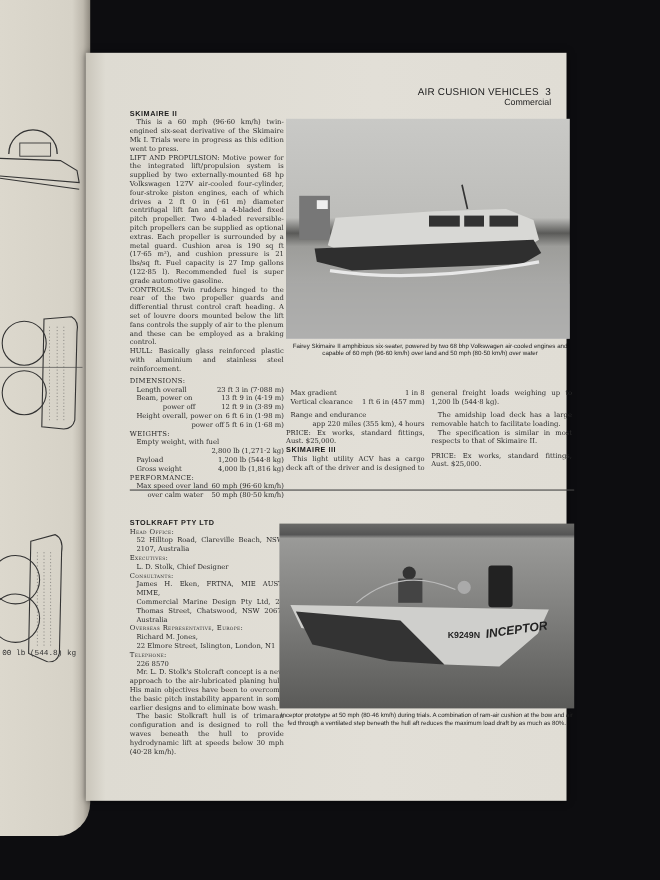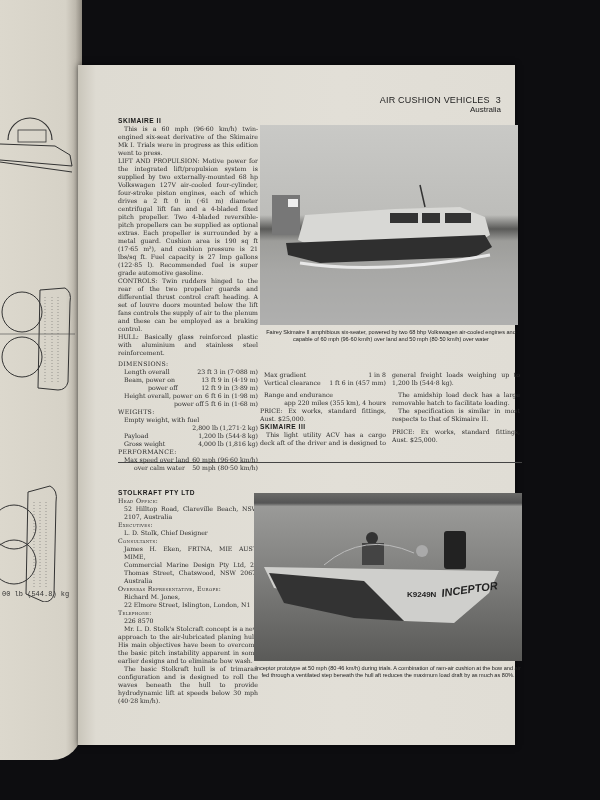--- a/index.html
+++ b/index.html
@@ -1,19 +1,19 @@
 <!DOCTYPE html>
 <html><head>
 <meta charset="utf-8">
 <style>
   html, body { margin:0; padding:0; }
   body { width:600px; height:800px; background:#0d0d10; position:relative; overflow:hidden; font-family:"DejaVu Serif", serif; }
   .left-page { position:absolute; left:0; top:0; width:82px; height:760px; background:linear-gradient(90deg,#dcd8cd 0%,#d6d2c7 80%,#bdb8ad 92%,#8f8a80 100%); border-bottom-right-radius:30px; }
   .left-page .frag { position:absolute; left:2px; top:590px; font-size:7px; color:#333; font-family:Liberation Mono, monospace; }
-  .page { position:absolute; left:78px; top:65px; width:437px; height:680px; background:linear-gradient(90deg,#c9c5ba 0px,#dedbd2 18px,#e2dfd7 60%,#e0ddd5 100%); box-shadow:0 0 6px rgba(0,0,0,.5); }
+  .page { position:absolute; left:78px; top:48px; width:437px; height:680px; background:linear-gradient(90deg,#c9c5ba 0px,#dedbd2 18px,#e2dfd7 60%,#e0ddd5 100%); box-shadow:0 0 6px rgba(0,0,0,.5); }
   .hdr { position:absolute; right:14px; top:30px; text-align:right; font-family:"Liberation Sans", sans-serif; color:#222; }
   .hdr .t { font-size:9px; letter-spacing:.2px; }
   .hdr .t b { font-weight:normal; margin-left:6px; }
   .hdr .s { font-size:8px; }
   .col { position:absolute; font-size:6.2px; line-height:8px; color:#2b2b2b; text-align:justify; }
   .h { font-family:"Liberation Sans", sans-serif; font-weight:bold; font-size:6.6px; letter-spacing:.5px; color:#1a1a1a; }
   .sc { font-variant:small-caps; letter-spacing:.3px; }
   .ind { text-indent:6px; }
   .row { display:flex; justify-content:space-between; }
   .photo { position:absolute; background:#777; overflow:hidden;text-align:center; }
@@ -42,21 +42,21 @@
     <circle cx="14" cy="80" r="22" fill="none" stroke="#333" stroke-width="1"></circle>
     <path d="M28 10 L50 4 Q58 8 56 20 L54 112 Q52 120 44 120 L26 112 Z" fill="none" stroke="#333" stroke-width="1"></path>
     <path d="M34 20 L34 105 M40 20 L40 105 M46 20 L46 105" stroke="#555" stroke-width=".5" stroke-dasharray="1,2"></path>
   </svg>
   <div class="frag">00 lb (544.8) kg</div>
 </div>
 
 <div class="page">
   <div class="hdr">
     <div class="t"><span>AIR CUSHION VEHICLES</span><b>3</b></div>
-    <div class="s">Australia</div>
+    <div class="s">Commercial</div>
   </div>
 
   <div class="col" style="left:40px;top:52px;width:140px;">
     <div class="h">SKIMAIRE II</div>
     <div class="ind">This is a 60 mph (96·60 km/h) twin-engined six-seat derivative of the Skimaire Mk I. Trials were in progress as this edition went to press.</div>
     <div>LIFT AND PROPULSION: Motive power for the integrated lift/propulsion system is supplied by two externally-mounted 68 hp Volkswagen 127V air-cooled four-cylinder, four-stroke piston engines, each of which drives a 2 ft 0 in (·61 m) diameter centrifugal lift fan and a 4-bladed fixed pitch propeller. Two 4-bladed reversible-pitch propellers can be supplied as optional extras. Each propeller is surrounded by a metal guard. Cushion area is 190 sq ft (17·65 m²), and cushion pressure is 21 lbs/sq ft. Fuel capacity is 27 Imp gallons (122·85 l). Recommended fuel is super grade automotive gasoline.</div>
     <div>CONTROLS: Twin rudders hinged to the rear of the two propeller guards and differential thrust control craft heading. A set of louvre doors mounted below the lift fans controls the supply of air to the plenum and these can be employed as a braking control.</div>
     <div>HULL: Basically glass reinforced plastic with aluminium and stainless steel reinforcement.</div>
     <div style="margin-top:3px" class="sc">DIMENSIONS:</div>
     <div class="row" style="padding-left:6px">

